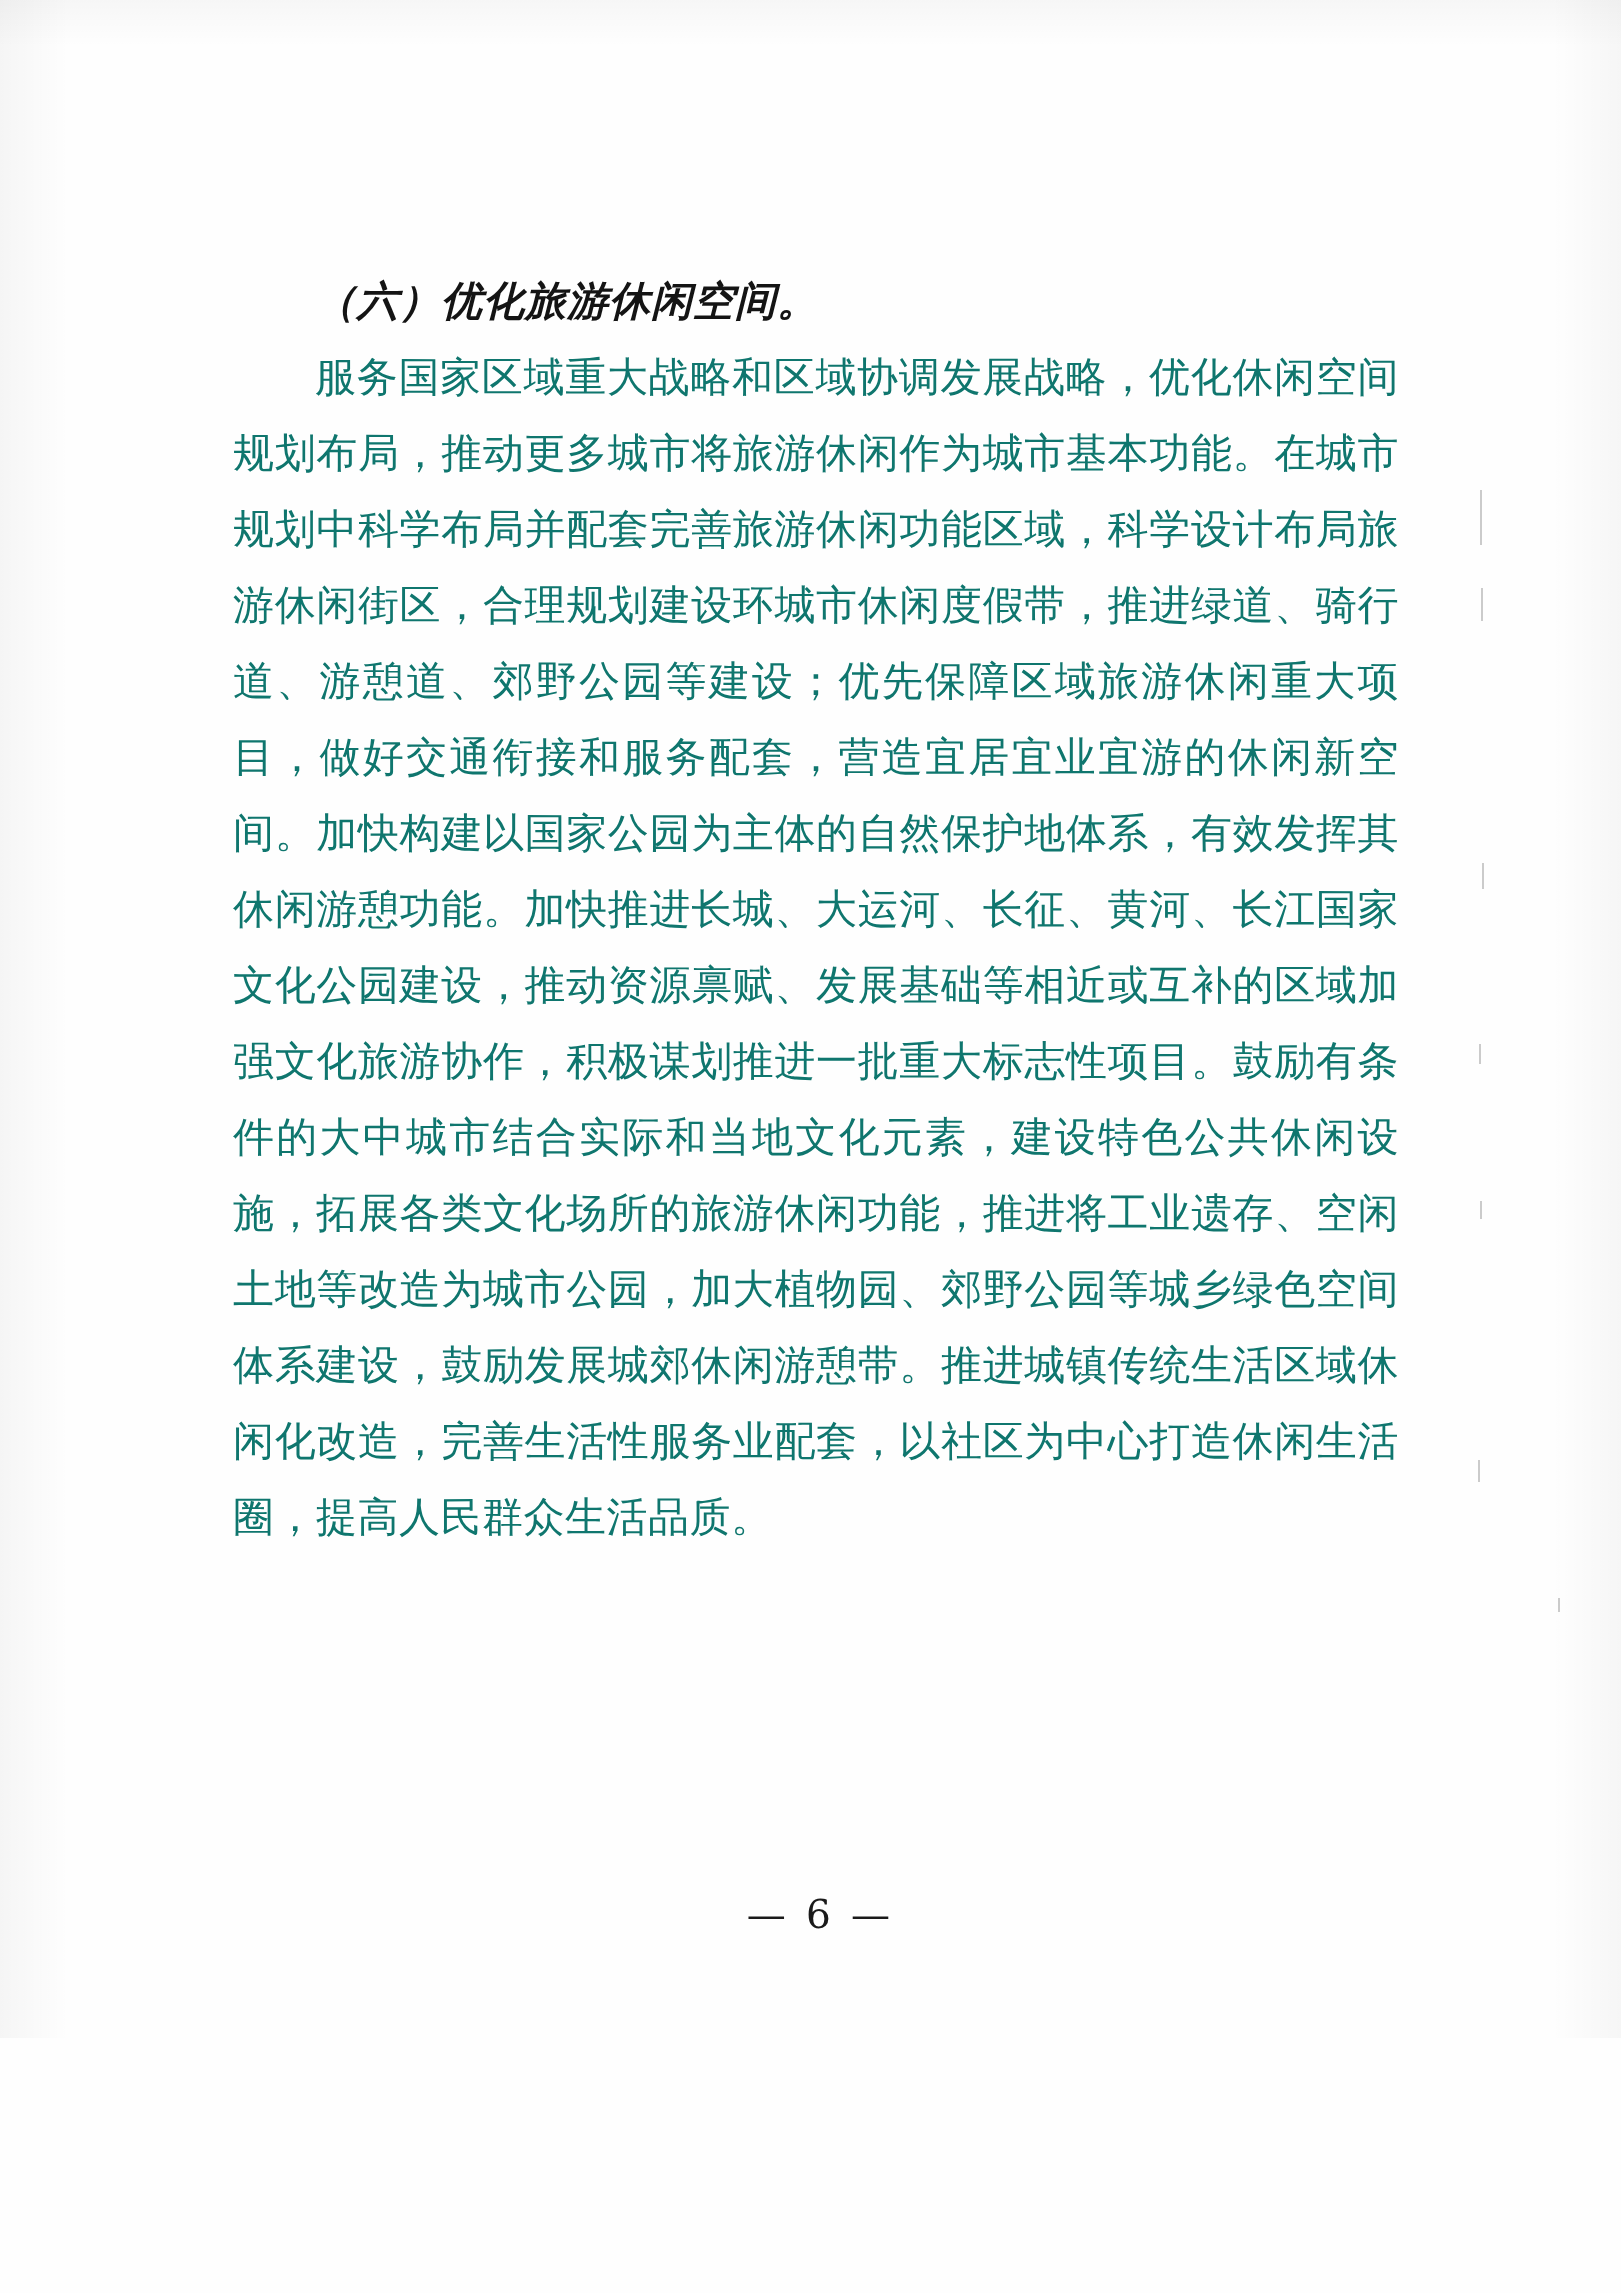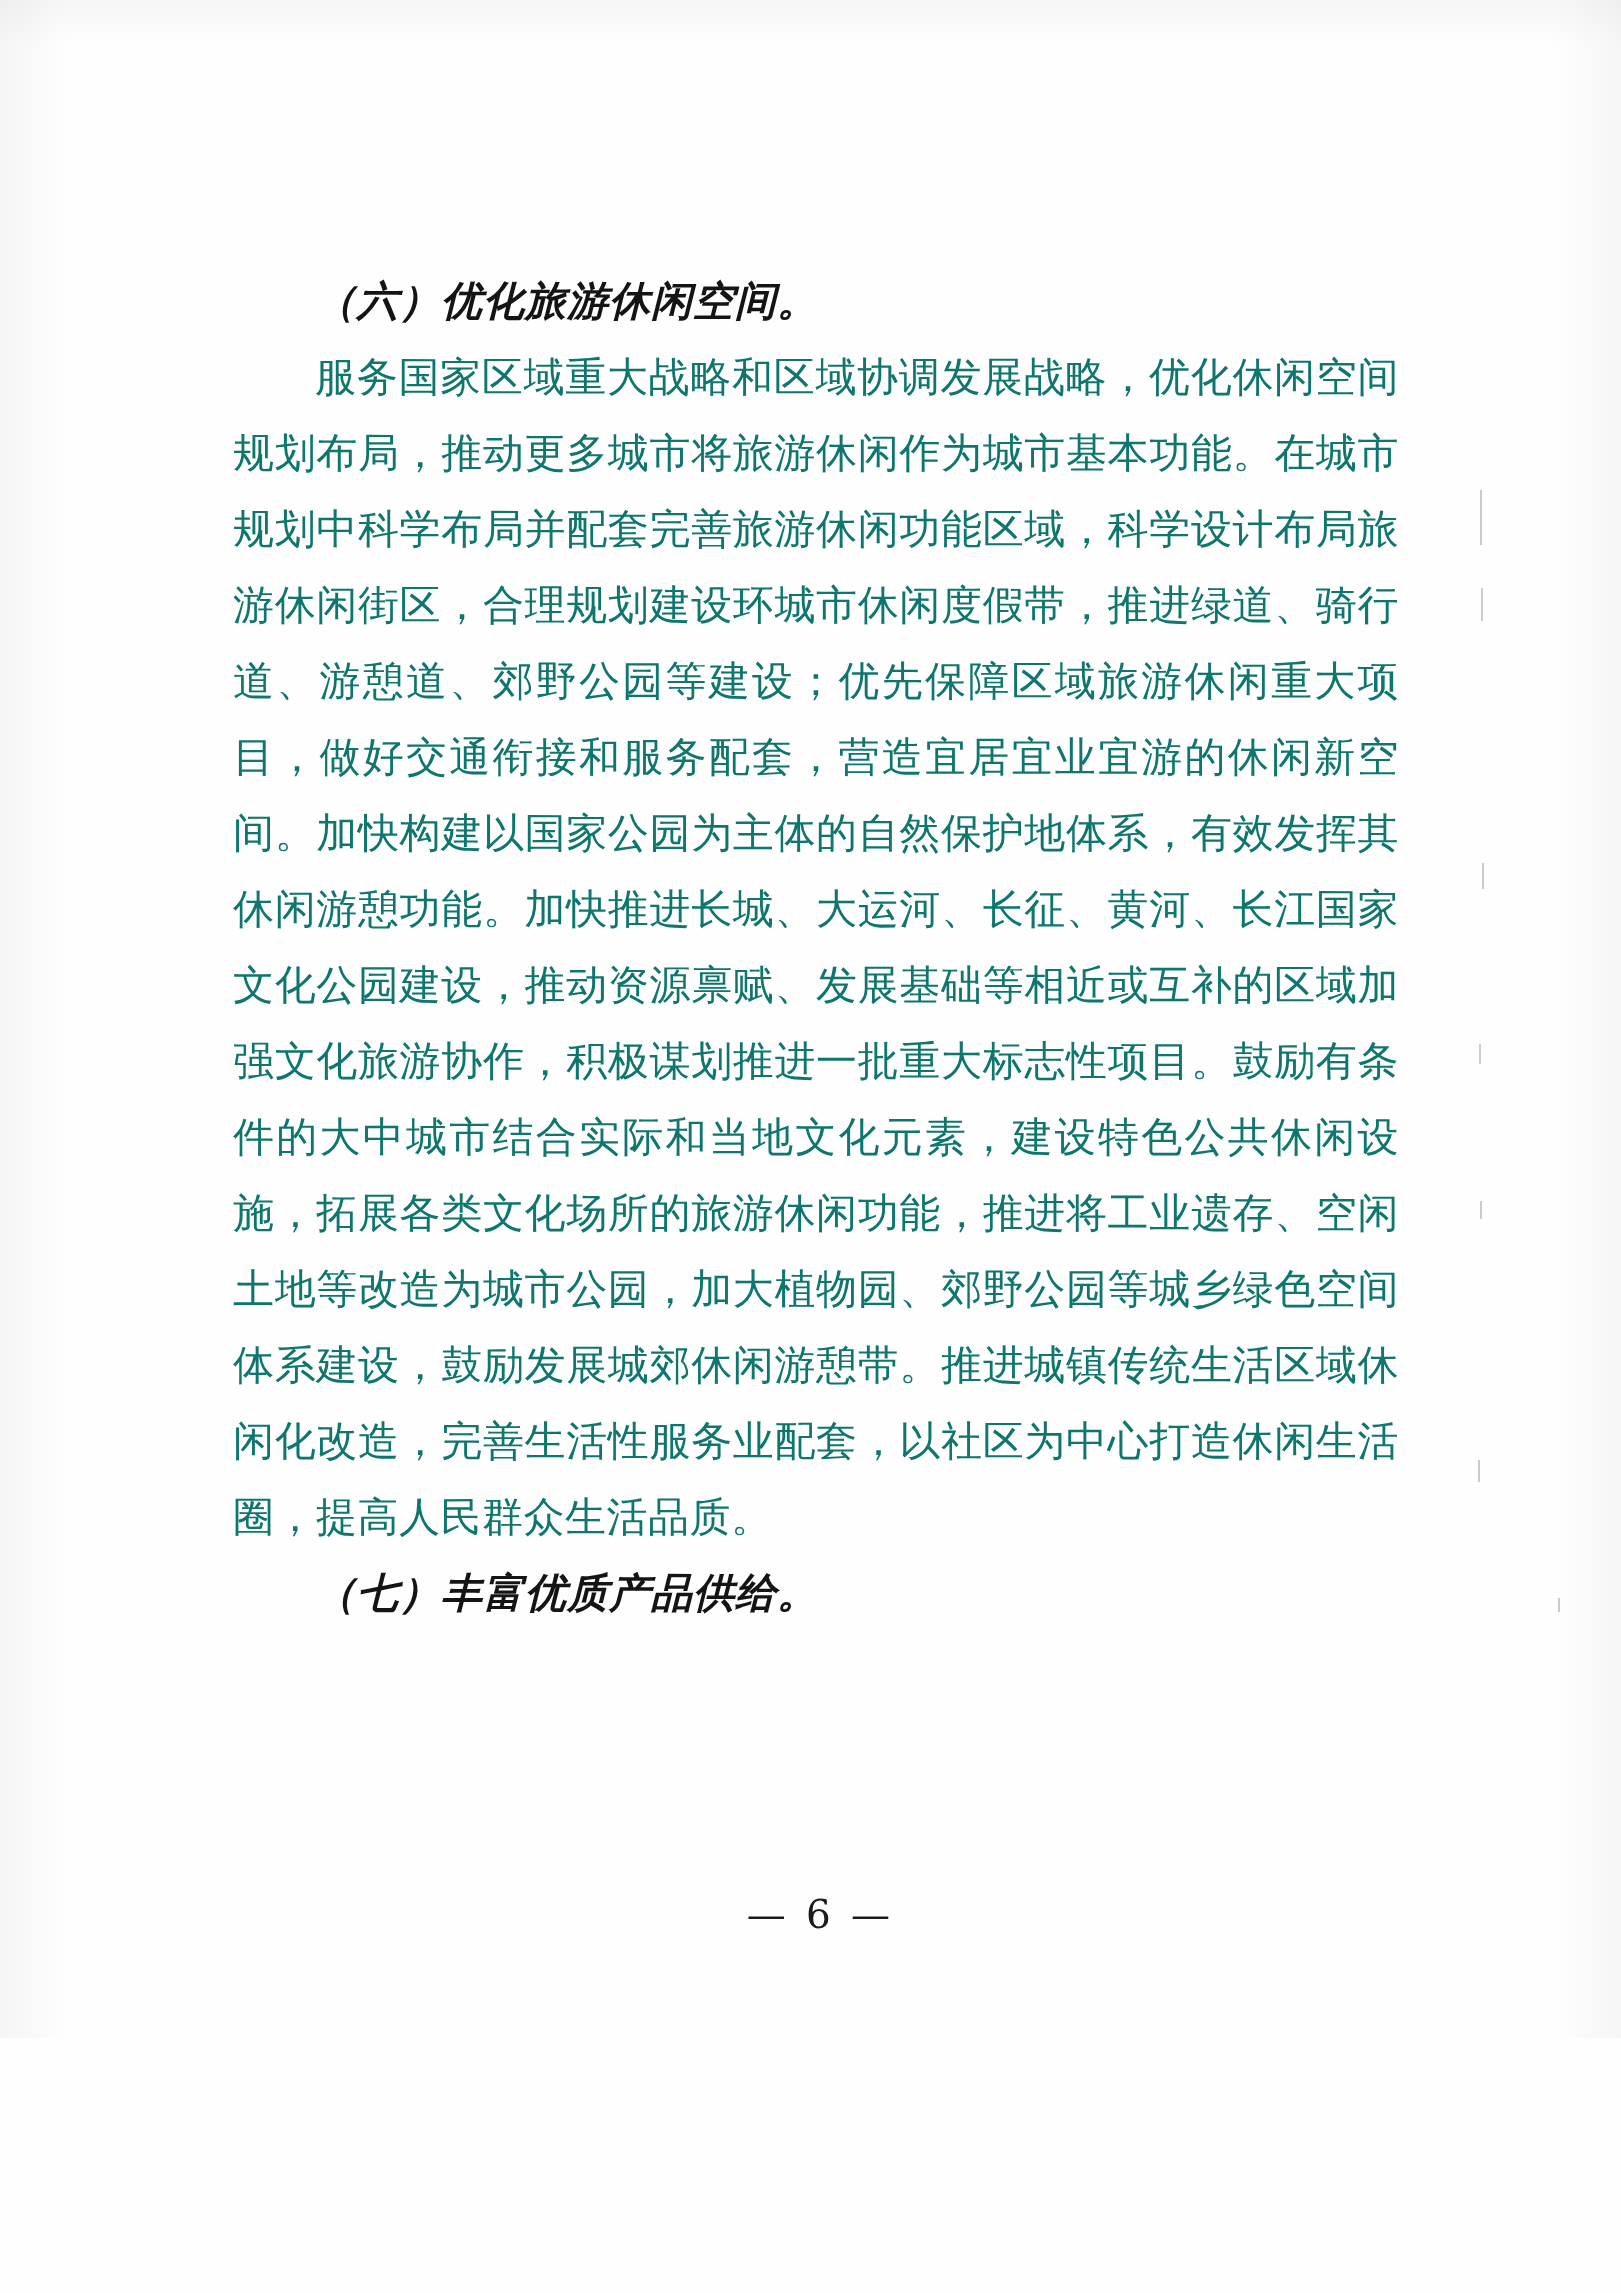--- a/index.html
+++ b/index.html
@@ -121,21 +121,20 @@
     <div class="scan-mark m5"></div>
     <div class="scan-mark m6"></div>
     <div class="scan-mark m7"></div>
 
     <div class="doc-body">
 
       <p class="heading indent">（六）优化旅游休闲空间。</p>
 
       <p class="para indent">服务国家区域重大战略和区域协调发展战略，优化休闲空间规划布局，推动更多城市将旅游休闲作为城市基本功能。在城市规划中科学布局并配套完善旅游休闲功能区域，科学设计布局旅游休闲街区，合理规划建设环城市休闲度假带，推进绿道、骑行道、游憩道、郊野公园等建设；优先保障区域旅游休闲重大项目，做好交通衔接和服务配套，营造宜居宜业宜游的休闲新空间。加快构建以国家公园为主体的自然保护地体系，有效发挥其休闲游憩功能。加快推进长城、大运河、长征、黄河、长江国家文化公园建设，推动资源禀赋、发展基础等相近或互补的区域加强文化旅游协作，积极谋划推进一批重大标志性项目。鼓励有条件的大中城市结合实际和当地文化元素，建设特色公共休闲设施，拓展各类文化场所的旅游休闲功能，推进将工业遗存、空闲土地等改造为城市公园，加大植物园、郊野公园等城乡绿色空间体系建设，鼓励发展城郊休闲游憩带。推进城镇传统生活区域休闲化改造，完善生活性服务业配套，以社区为中心打造休闲生活圈，提高人民群众生活品质。</p>
 
-      <p class="heading indent">（七）丰富优质产品供给。</p>
 
 
     </div>
 
     <div class="page-number">— 6 —</div>
 
   </div>
 </div>
 
 

